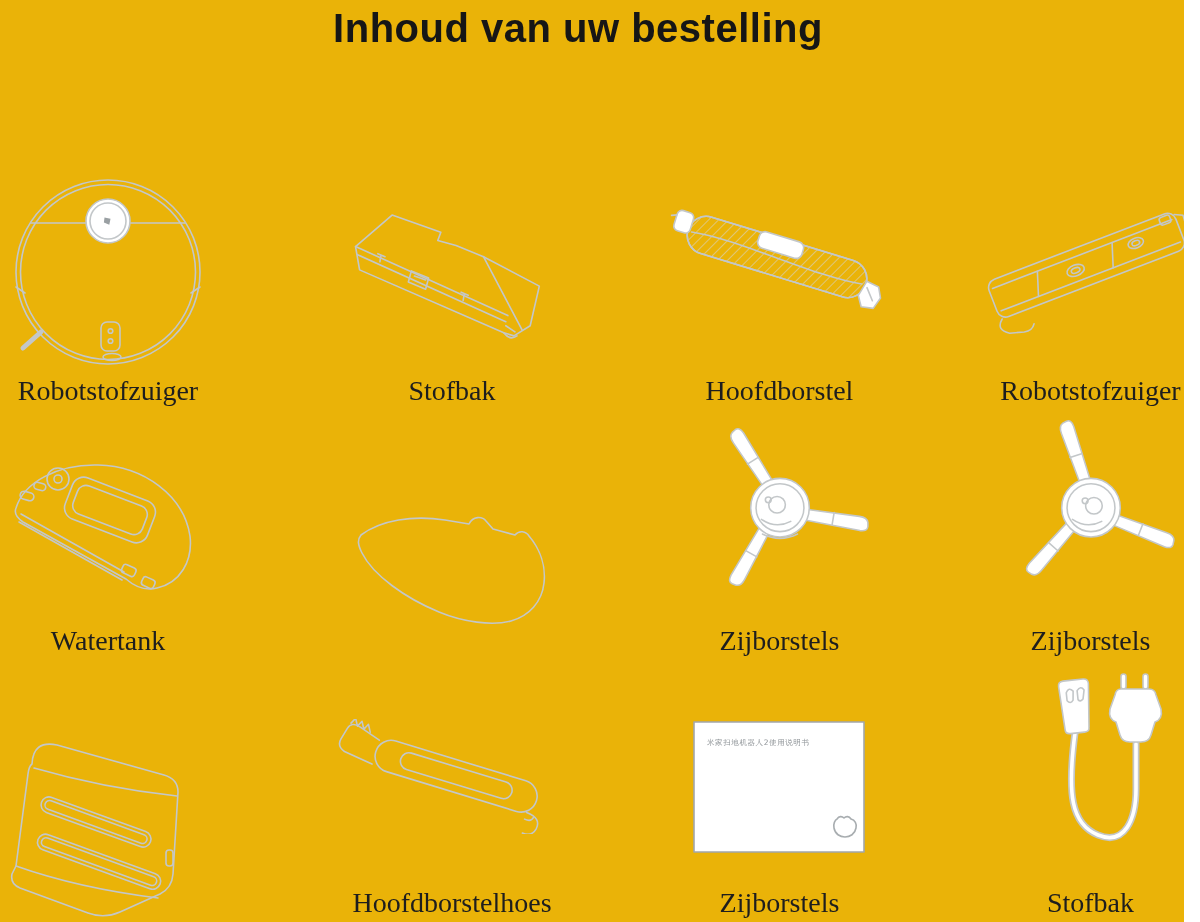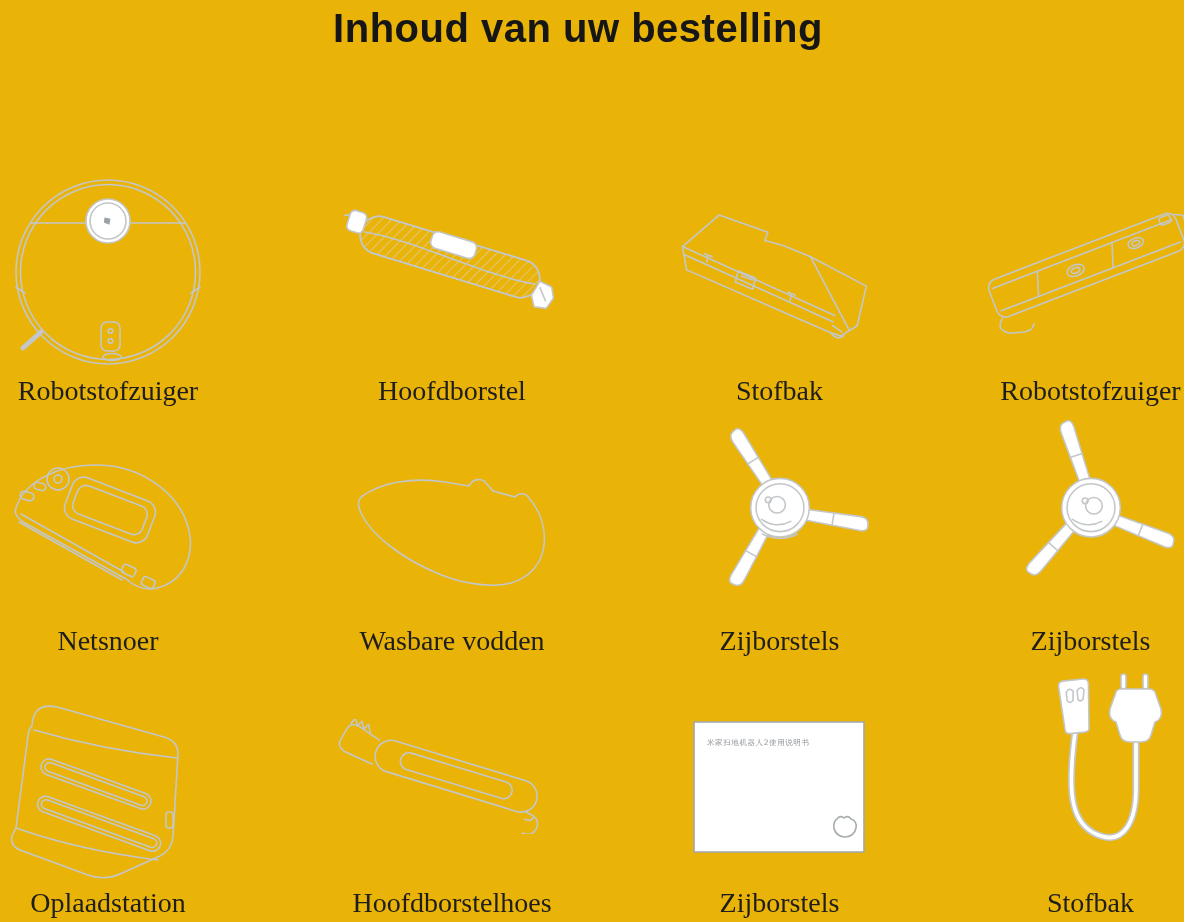--- a/index.html
+++ b/index.html
@@ -42,55 +42,55 @@
         <rect x="88" y="148" width="19" height="29" rx="6"></rect>
         <circle cx="97.5" cy="157" r="2.3"></circle>
         <circle cx="97.5" cy="167" r="2.3"></circle>
         <ellipse cx="99" cy="183" rx="9" ry="3.5"></ellipse>
         <path d="M28,158 L10,174" stroke-width="5"></path>
       </svg>
       <div class="label">Robotstofzuiger</div>
     </div>
 
     <div class="cell">
+      <svg class="art mb28" width="205" height="132" viewBox="0 0 195 130">
+        <path d="M2,34 L38,3 L86,20 L83,28 L101,33 L128,44 L183,73 L174,112 L158,122 L148,119 L6,57 Z"></path>
+        <path d="M2,34 L152,102"></path>
+        <path d="M4,42 L150,108"></path>
+        <path d="M128,44 L166,116"></path>
+        <path d="M57,58 l17,7 -3,11 -17,-7 z"></path>
+        <path d="M60,63 l11,4"></path>
+        <path d="M24,41 l7,3 M27,43 l-1,6"></path>
+        <path d="M106,79 l7,3 M109,81 l-1,6"></path>
+        <path d="M148,119 q6,8 13,3 M150,112 l9,6"></path>
+      </svg>
+      <div class="label">Stofbak</div>
+    </div>
+
+    <div class="cell">
       <svg class="art mb48" width="235" height="130" viewBox="0 0 235 130">
         <defs>
           <pattern id="bristle" width="7" height="12" patternUnits="userSpaceOnUse" patternTransform="rotate(28)">
             <path d="M0,0 V12" stroke="#d2d6d8" stroke-width="1.1"></path>
           </pattern>
         </defs>
         <g transform="rotate(17 115 63)">
           <rect x="22" y="44" width="186" height="38" rx="19" fill="url(#bristle)"></rect>
           <rect x="22" y="44" width="186" height="38" rx="19"></rect>
           <rect x="92" y="42" width="46" height="17" rx="6" fill="#fff"></rect>
           <path d="M26,64 C70,57 160,71 204,64"></path>
           <rect x="7" y="46" width="17" height="21" rx="5" fill="#fff"></rect>
           <path d="M7,52 l-5,2"></path>
           <path d="M208,60 L221,62 L226,72 L222,84 L210,86 L204,76 Z" fill="#fff"></path>
           <path d="M210,66 l9,11"></path>
         </g>
       </svg>
       <div class="label">Hoofdborstel</div>
     </div>
 
-    <div class="cell">
-      <svg class="art mb28" width="205" height="132" viewBox="0 0 195 130">
-        <path d="M2,34 L38,3 L86,20 L83,28 L101,33 L128,44 L183,73 L174,112 L158,122 L148,119 L6,57 Z"></path>
-        <path d="M2,34 L152,102"></path>
-        <path d="M4,42 L150,108"></path>
-        <path d="M128,44 L166,116"></path>
-        <path d="M57,58 l17,7 -3,11 -17,-7 z"></path>
-        <path d="M60,63 l11,4"></path>
-        <path d="M24,41 l7,3 M27,43 l-1,6"></path>
-        <path d="M106,79 l7,3 M109,81 l-1,6"></path>
-        <path d="M148,119 q6,8 13,3 M150,112 l9,6"></path>
-      </svg>
-      <div class="label">Stofbak</div>
-    </div>
-
     <div class="cell shift-r">
       <svg class="art mb34" width="235" height="150" viewBox="0 0 235 150">
         <g transform="rotate(-21 117 78)">
           <rect x="14" y="56" width="200" height="40" rx="9"></rect>
           <path d="M18,64 L210,64"></path>
           <path d="M18,88 L210,88"></path>
           <path d="M66,64 L58,88 M146,64 L138,88"></path>
           <ellipse cx="102" cy="77" rx="9" ry="5.5"></ellipse>
           <ellipse cx="102" cy="77" rx="4.5" ry="2.6"></ellipse>
           <ellipse cx="168" cy="73" rx="8" ry="5"></ellipse>
@@ -110,28 +110,27 @@
         <path d="M13,70 L116,128"></path>
         <rect x="60" y="36" width="88" height="44" rx="12" transform="rotate(21 104 58)"></rect>
         <rect x="67" y="43" width="74" height="30" rx="9" transform="rotate(21 104 58)"></rect>
         <circle cx="52" cy="27" r="11"></circle>
         <circle cx="52" cy="27" r="4"></circle>
         <rect x="14" y="40" width="14" height="8" rx="4" transform="rotate(15 21 44)"></rect>
         <rect x="28" y="31" width="12" height="7" rx="3.5" transform="rotate(15 34 34)"></rect>
         <rect x="116" y="114" width="14" height="9" rx="3" transform="rotate(25 123 118)"></rect>
         <rect x="136" y="126" width="13" height="9" rx="3" transform="rotate(25 142 130)"></rect>
       </svg>
-      <div class="label">Netsnoer</div>
+      <div class="label">Watertank</div>
     </div>
 
     <div class="cell">
       <svg class="art mb26" width="215" height="145" viewBox="0 0 215 145">
         <path d="M16,46 C36,31 68,26 100,31 L124,35 C128,27 137,27 141,32 L148,40 L170,46 C174,41 181,42 184,47 C195,60 201,77 199,94 C197,113 184,127 166,132 C147,137 118,133 94,123 C60,109 28,86 17,64 C13,56 12,51 16,46 Z"></path>
       </svg>
-      <div class="label">Wasbare vodden</div>
     </div>
 
     <div class="cell">
       <svg class="art mb2" width="230" height="215" viewBox="0 0 230 215">
         <g transform="rotate(-118 115 100)">
           <path d="M143,95 L196,89 Q204,88 206,93 L207,97 Q208,102 200,103 L144,106" fill="#fff"></path>
           <line x1="170" y1="91.5" x2="171" y2="104"></line>
         </g>
         <g transform="rotate(14 115 100)">
           <path d="M143,95 L196,89 Q204,88 206,93 L207,97 Q208,102 200,103 L144,106" fill="#fff"></path>
@@ -182,21 +181,20 @@
           <rect x="30" y="92" width="116" height="16" rx="8"></rect>
           <rect x="34" y="95.5" width="108" height="9" rx="4.5"></rect>
         </g>
         <g transform="rotate(20 92 140)">
           <rect x="26" y="132" width="130" height="16" rx="8"></rect>
           <rect x="30" y="135.5" width="122" height="9" rx="4.5"></rect>
         </g>
         <rect x="158" y="128" width="7" height="16" rx="3"></rect>
         <path d="M8,144 Q70,166 150,176"></path>
       </svg>
-      <div class="label">Oplaadstation</div>
     </div>
 
     <div class="cell">
       <svg class="art mb50" width="245" height="115" viewBox="0 0 245 115">
         <g transform="rotate(17 122 57)">
           <rect x="42" y="40" width="168" height="32" rx="16"></rect>
           <rect x="68" y="47" width="116" height="17" rx="8.5"></rect>
           <path d="M42,44 L20,37 Q10,34 8,42 L5,54 Q3,62 12,65 L42,69"></path>
           <path d="M10,36 l3,-6 4,7 3,-6 4,7 3,-6 4,7"></path>
           <path d="M204,70 q16,1 14,13 q-2,9 -12,8"></path>

